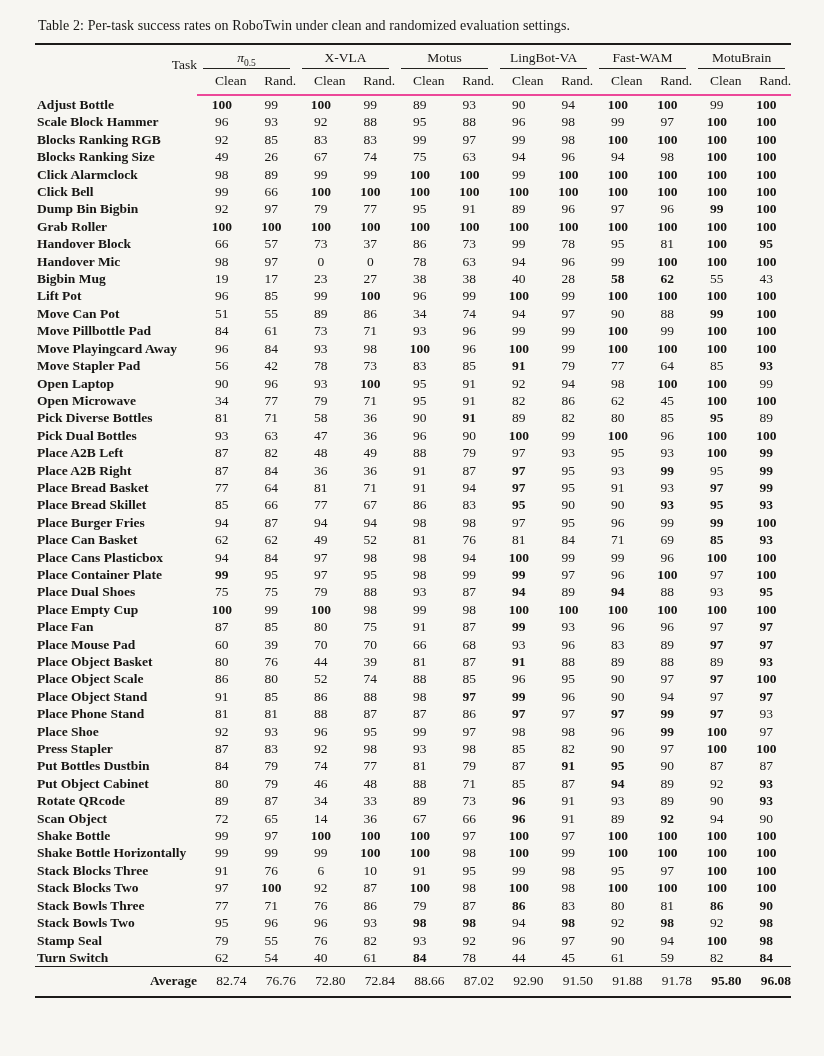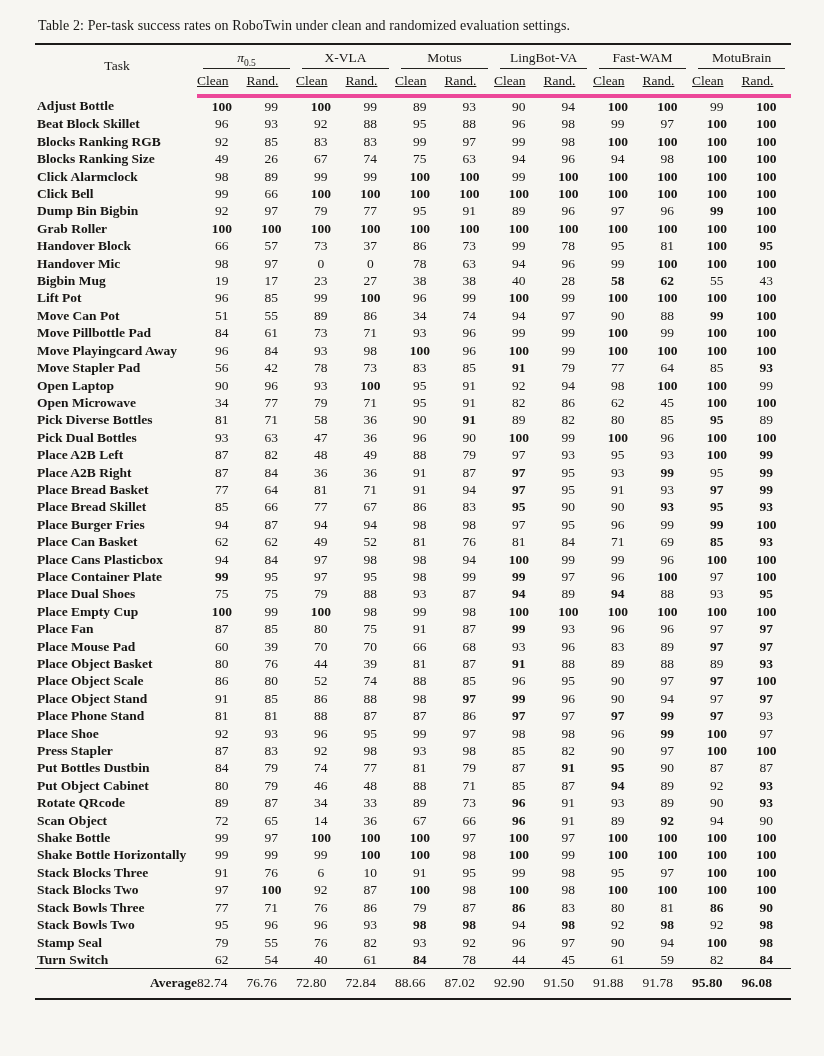--- a/index.html
+++ b/index.html
@@ -19,55 +19,54 @@
   table{
     width:756px;
     border-collapse:collapse;
     table-layout:fixed;
     border-top:2px solid #1c1b19;
     border-bottom:2.5px solid #1c1b19;
     font-size:13.5px;
   }
   thead th{font-weight:normal;vertical-align:bottom;}
   th.task-th{
-    text-align:center;
+    text-align:right;
     vertical-align:middle;
     padding:0 0 10px 2px;
     font-size:13.5px;
   }
   th.group{padding:5px 6px 0 6px;}
   .gline{
     display:block;
     text-align:center;
     border-bottom:1.4px solid #24231f;
     padding-bottom:2px;
     white-space:nowrap;
   }
   .gline i{font-style:italic;}
   .gline sub{font-size:9.5px;line-height:0;}
   tr.subhead th{
-    text-align:left;
+    text-align:right;
     padding:4px 0 5px 0;
-    border-bottom:4px solid #ec4899;
+    border-bottom:2px solid #ec4899;
     white-space:nowrap;
-    text-decoration:underline;
   }
   tbody td{
     padding:0;
     line-height:17.4px;
     text-align:center;
     white-space:nowrap;
     overflow:hidden;
   }
   td.task{text-align:left;padding-left:2px;font-weight:bold;}
   .best{font-weight:bold;}
   tfoot td{
     border-top:1.6px solid #1c1b19;
     padding:6px 0 7px 0;
-    text-align:left;
+    text-align:right;
   }
   tfoot td.task{text-align:right;padding-left:2px;}
 </style>
 </head>
 <body>
 
 <div class="page">
   <div class="caption">Table 2: Per-task success rates on RoboTwin under clean and randomized evaluation settings.</div>
 
   <table>
@@ -133,21 +132,21 @@
     <td class="num">89</td>
     <td class="num">93</td>
     <td class="num">90</td>
     <td class="num">94</td>
     <td class="num best">100</td>
     <td class="num best">100</td>
     <td class="num">99</td>
     <td class="num best">100</td>
   </tr>
         <tr>
-    <td class="task">Beat Block Skillet</td>
+    <td class="task">Scale Block Hammer</td>
     <td class="num">96</td>
     <td class="num">93</td>
     <td class="num">92</td>
     <td class="num">88</td>
     <td class="num">95</td>
     <td class="num">88</td>
     <td class="num">96</td>
     <td class="num">98</td>
     <td class="num">99</td>
     <td class="num">97</td>

